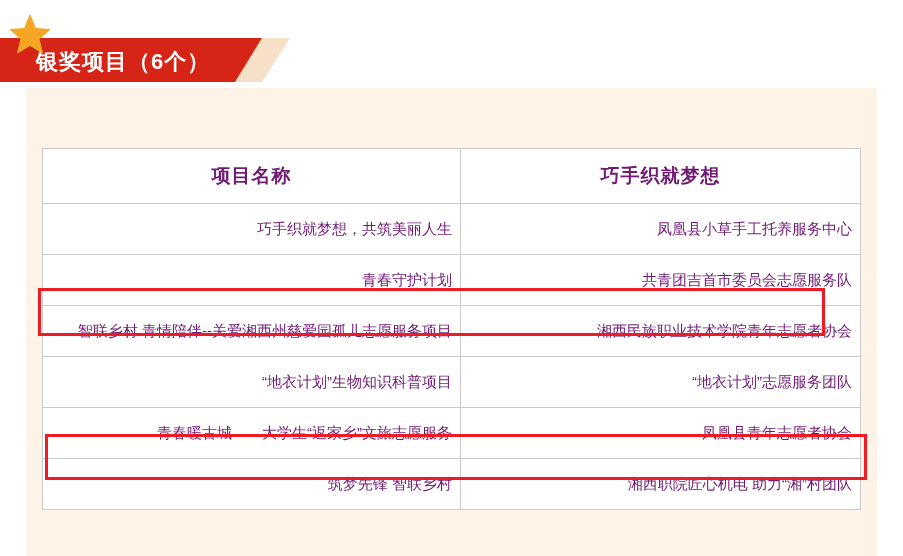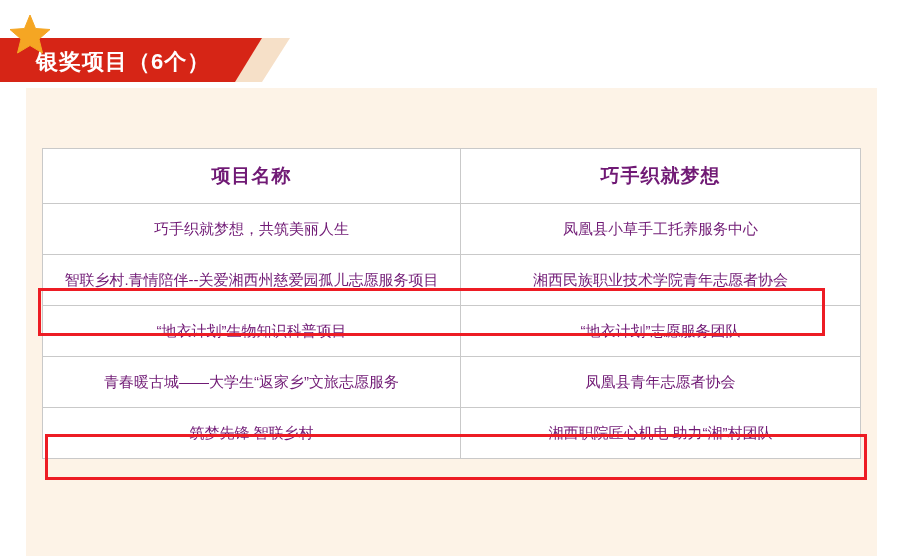--- a/index.html
+++ b/index.html
@@ -103,20 +103,21 @@
     height: 52px;
     font-size: 19px;
     font-weight: bold;
     letter-spacing: 1px;
   }
   table.award-table td {
     height: 42px;
     font-size: 15px;
     padding: 4px 8px;
     line-height: 1.35;
+    text-align: right;
   }
   .col-a { width: 418px; }
   .col-b { width: 400px; }
 
   
   .hl {
     position: absolute;
     border: 3px solid #ed1c24;
     box-sizing: border-box;
     pointer-events: none;
@@ -165,20 +166,24 @@
           <th>项目名称</th>
           <th>巧手织就梦想</th>
         </tr>
       </thead>
       <tbody>
         <tr>
           <td>巧手织就梦想，共筑美丽人生</td>
           <td>凤凰县小草手工托养服务中心</td>
         </tr>
         <tr>
+          <td>青春守护计划</td>
+          <td>共青团吉首市委员会志愿服务队</td>
+        </tr>
+        <tr>
           <td>智联乡村.青情陪伴--关爱湘西州慈爱园孤儿志愿服务项目</td>
           <td>湘西民族职业技术学院青年志愿者协会</td>
         </tr>
         <tr>
           <td>“地衣计划”生物知识科普项目</td>
           <td>“地衣计划”志愿服务团队</td>
         </tr>
         <tr>
           <td>青春暖古城――大学生“返家乡”文旅志愿服务</td>
           <td>凤凰县青年志愿者协会</td>

